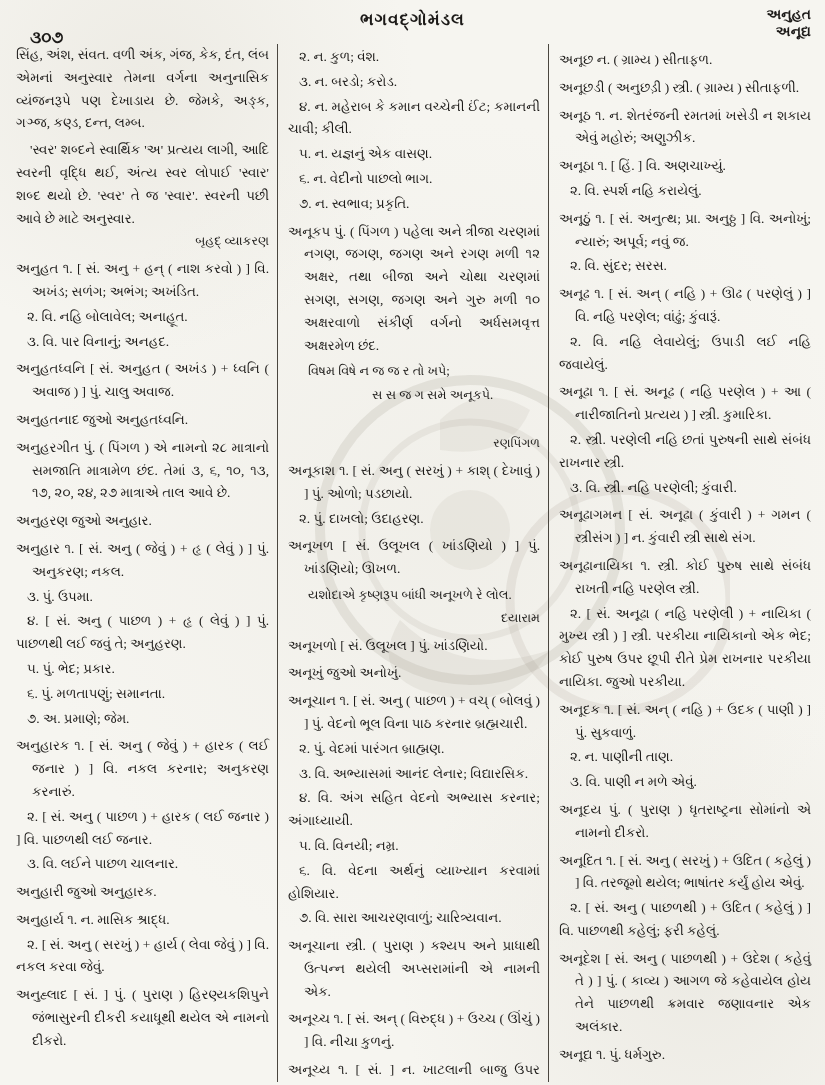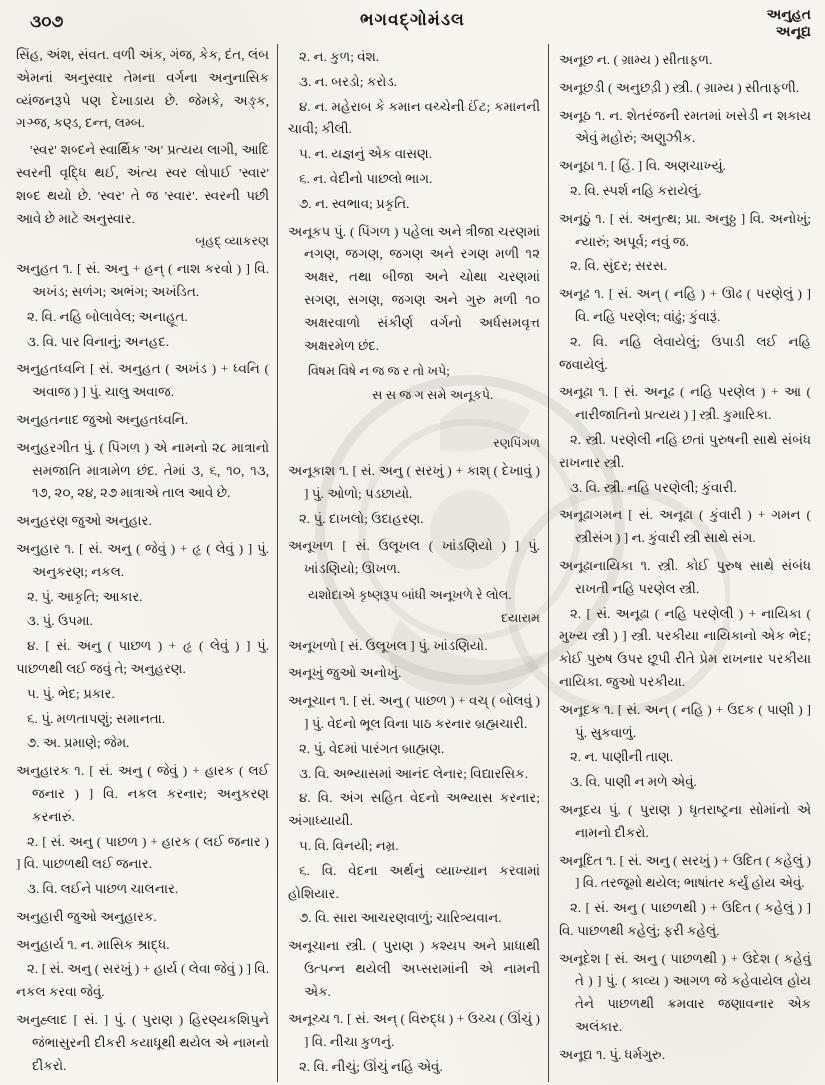--- a/index.html
+++ b/index.html
@@ -7,21 +7,21 @@
     position:relative;width:825px;height:1085px;overflow:hidden;
     background:#f6f5f0;
     background-image:
       radial-gradient(circle at 18% 8%, rgba(220,216,205,.35) 0, rgba(220,216,205,0) 22%),
       radial-gradient(circle at 85% 90%, rgba(215,211,200,.30) 0, rgba(215,211,200,0) 25%),
       radial-gradient(circle at 55% 50%, rgba(235,233,226,.5) 0, rgba(235,233,226,0) 60%);
     font-family:"Liberation Serif", serif;
     color:#1c1a18;
   }
   .hdr{position:absolute;top:6px;left:0;width:100%;height:40px;}
-  .pgnum{position:absolute;left:30px;top:6px;font-size:17px;font-weight:bold;}
+  .pgnum{position:absolute;left:30px;top:22px;font-size:17px;font-weight:bold;}
   .title{position:absolute;left:0;top:4px;width:100%;text-align:center;font-size:17px;font-weight:bold;letter-spacing:1px;}
   .guides{position:absolute;right:14px;top:0;text-align:right;font-size:14px;font-weight:bold;line-height:17px;}
   .cols{position:absolute;left:6px;top:44px;width:813px;height:1038px;display:flex;}
   .col{width:271px;box-sizing:border-box;padding:0 8px 0 10px;overflow:hidden;position:relative;z-index:2;}
   .col + .col{border-left:1px solid #4a463f;}
   .col p{margin:0;font-size:13.4px;line-height:22.8px;text-align:justify;}
   p.entry{margin-top:5px;padding-left:16px;text-indent:-16px;}
   p.sense{margin-top:2px;text-indent:11px;}
   p.cont{text-indent:0;}
   p.para{margin-top:4px;text-indent:14px;}
@@ -61,21 +61,20 @@
         <p class="para">'સ્વર' શબ્દને સ્વાર્થિક 'અ' પ્રત્યય લાગી, આદિ સ્વરની વૃદ્ધિ થઈ, અંત્ય સ્વર લોપાઈ 'સ્વાર' શબ્દ થયો છે. 'સ્વર' તે જ 'સ્વાર'. સ્વરની પછી આવે છે માટે અનુસ્વાર.</p>
         <p class="attrib">બૃહદ્ વ્યાકરણ</p>
         <p class="entry"><span class="h">અનુહત </span>૧. [ સં. અનુ + હન્ ( નાશ કરવો ) ] વિ. અખંડ; સળંગ; અભંગ; અખંડિત.</p>
         <p class="sense">૨. વિ. નહિ બોલાવેલ; અનાહૂત.</p>
         <p class="sense">૩. વિ. પાર વિનાનું; અનહદ.</p>
         <p class="entry"><span class="h">અનુહતધ્વનિ </span>[ સં. અનુહત ( અખંડ ) + ધ્વનિ ( અવાજ ) ] પું. ચાલુ અવાજ.</p>
         <p class="entry"><span class="h">અનુહતનાદ </span>જુઓ અનુહતધ્વનિ.</p>
         <p class="entry"><span class="h">અનુહરગીત </span>પું. ( પિંગળ ) એ નામનો ૨૮ માત્રાનો સમજાતિ માત્રામેળ છંદ. તેમાં ૩, ૬, ૧૦, ૧૩, ૧૭, ૨૦, ૨૪, ૨૭ માત્રાએ તાલ આવે છે.</p>
         <p class="entry"><span class="h">અનુહરણ </span>જુઓ અનુહાર.</p>
         <p class="entry"><span class="h">અનુહાર </span>૧. [ સં. અનુ ( જેવું ) + હૃ ( લેવું ) ] પું. અનુકરણ; નકલ.</p>
-        <p class="sense">૨. પું. આકૃતિ; આકાર.</p>
         <p class="sense">૩. પું. ઉપમા.</p>
         <p class="sense">૪. [ સં. અનુ ( પાછળ ) + હૃ ( લેવું ) ] પું. પાછળથી લઈ જવું તે; અનુહરણ.</p>
         <p class="sense">૫. પું. ભેદ; પ્રકાર.</p>
         <p class="sense">૬. પું. મળતાપણું; સમાનતા.</p>
         <p class="sense">૭. અ. પ્રમાણે; જેમ.</p>
         <p class="entry"><span class="h">અનુહારક </span>૧. [ સં. અનુ ( જેવું ) + હારક ( લઈ જનાર ) ] વિ. નકલ કરનાર; અનુકરણ કરનારું.</p>
         <p class="sense">૨. [ સં. અનુ ( પાછળ ) + હારક ( લઈ જનાર ) ] વિ. પાછળથી લઈ જનાર.</p>
         <p class="sense">૩. વિ. લઈને પાછળ ચાલનાર.</p>
         <p class="entry"><span class="h">અનુહારી </span>જુઓ અનુહારક.</p>
         <p class="entry"><span class="h">અનુહાર્ય </span>૧. ન. માસિક શ્રાદ્ધ.</p>
@@ -104,21 +103,20 @@
         <p class="entry"><span class="h">અનૂખું </span>જુઓ અનોખું.</p>
         <p class="entry"><span class="h">અનૂચાન </span>૧. [ સં. અનુ ( પાછળ ) + વચ્ ( બોલવું ) ] પું. વેદનો ભૂલ વિના પાઠ કરનાર બ્રહ્મચારી.</p>
         <p class="sense">૨. પું. વેદમાં પારંગત બ્રાહ્મણ.</p>
         <p class="sense">૩. વિ. અભ્યાસમાં આનંદ લેનાર; વિદ્યારસિક.</p>
         <p class="sense">૪. વિ. અંગ સહિત વેદનો અભ્યાસ કરનાર; અંગાધ્યાયી.</p>
         <p class="sense">૫. વિ. વિનયી; નમ્ર.</p>
         <p class="sense">૬. વિ. વેદના અર્થનું વ્યાખ્યાન કરવામાં હોશિયાર.</p>
         <p class="sense">૭. વિ. સારા આચરણવાળું; ચારિત્ર્યવાન.</p>
         <p class="entry"><span class="h">અનૂચાના </span>સ્ત્રી. ( પુરાણ ) કશ્યપ અને પ્રાધાથી ઉત્પન્ન થયેલી અપ્સરામાંની એ નામની એક.</p>
         <p class="entry"><span class="h">અનૂચ્ચ </span>૧. [ સં. અન્ ( વિરુદ્ધ ) + ઉચ્ચ ( ઊંચું ) ] વિ. નીચા કુળનું.</p>
-        <p class="sense">૨. વિ. નીચું; ઊંચું નહિ એવું.</p>
         <p class="entry"><span class="h">અનૂચ્ય </span>૧. [ સં. ] ન. ખાટલાની બાજુ ઉપર આવેલું લાકડું; ઈસ.</p>
       </div>
     <div class="col">
         <p class="entry"><span class="h">અનૂછ </span>ન. ( ગ્રામ્ય ) સીતાફળ.</p>
         <p class="entry"><span class="h">અનૂછડી </span>( અનુછડ઼ી ) સ્ત્રી. ( ગ્રામ્ય ) સીતાફળી.</p>
         <p class="entry"><span class="h">અનૂઠ </span>૧. ન. શેતરંજની રમતમાં ખસેડી ન શકાય એવું મહોરું; અણુઝીક.</p>
         <p class="entry"><span class="h">અનૂઠા </span>૧. [ હિં. ] વિ. અણચાખ્યું.</p>
         <p class="sense">૨. વિ. સ્પર્શ નહિ કરાયેલું.</p>
         <p class="entry"><span class="h">અનૂઠું </span>૧. [ સં. અનુત્થ; પ્રા. અનુઠ્ઠ ] વિ. અનોખું; ન્યારું; અપૂર્વ; નવું જ.</p>
         <p class="sense">૨. વિ. સુંદર; સરસ.</p>

